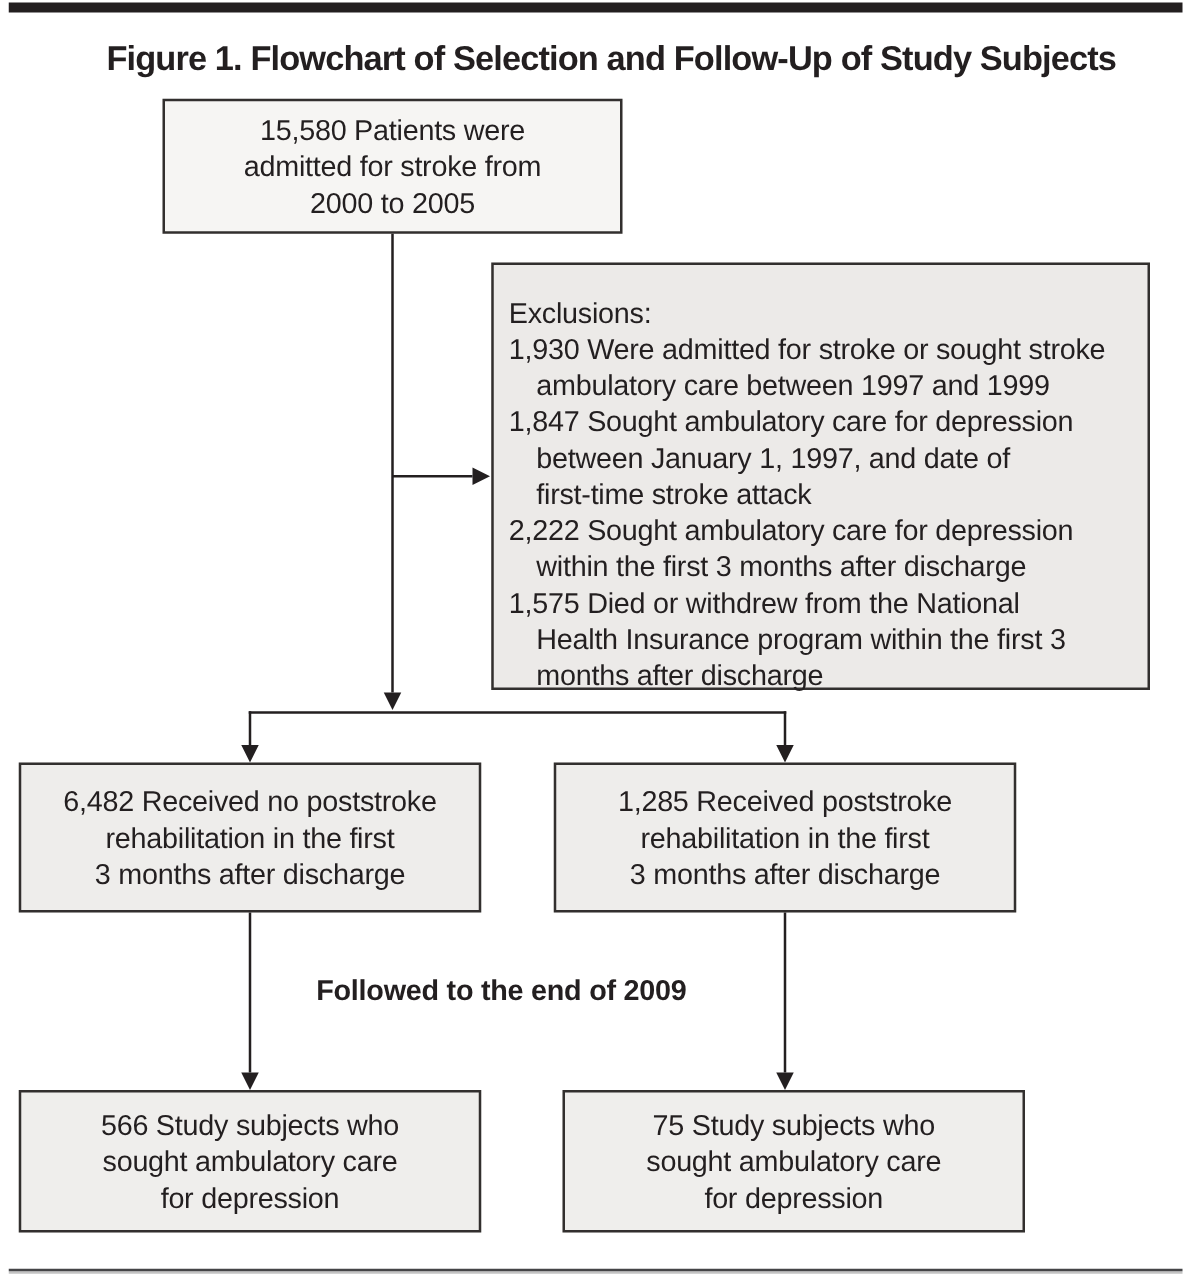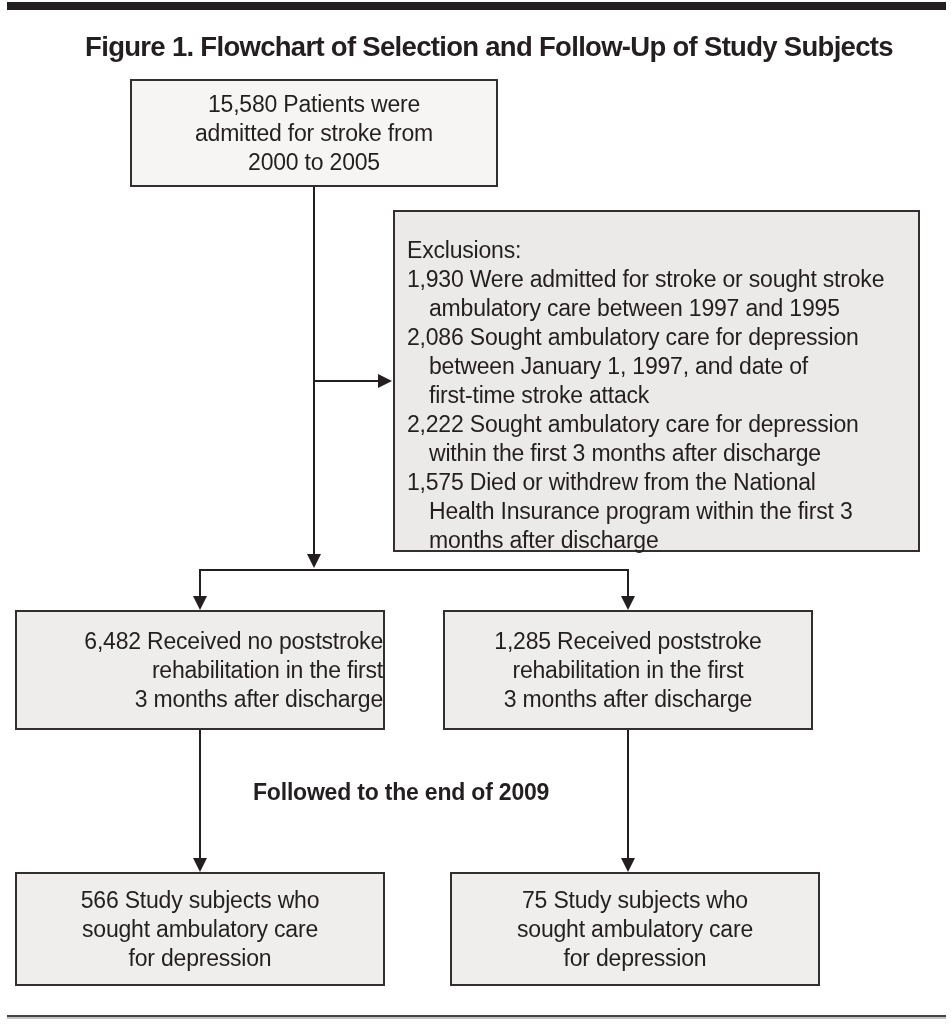--- a/index.html
+++ b/index.html
@@ -22,21 +22,21 @@
     display:flex; flex-direction:column; justify-content:center; align-items:center;
     text-align:center; font-size:23px; line-height:29px; letter-spacing:-0.2px;
   }
   .box-admitted{left:130px; top:79px; width:368px; height:108px; background:var(--fill-top,#f6f5f3);}
   .box-exclusions{
     left:393px; top:210px; width:527px; height:342px; background:var(--fill-excl,#eceae8);
     display:block; text-align:left; padding:24px 4px 0 12px; font-size:23px; line-height:29px;
   }
   .excl-line{white-space:nowrap;}
   .excl-line.cont{padding-left:22px;}
-  .box-no-rehab{left:15px;  top:610px; width:370px; height:120px; background:var(--fill-mid,#eeedeb);align-items:flex-end;}
+  .box-no-rehab{left:15px;  top:610px; width:370px; height:120px; background:var(--fill-mid,#eeedeb);}
   .box-rehab{   left:443px; top:610px; width:370px; height:120px; background:var(--fill-mid,#eeedeb);text-align:right;}
   .box-outcome-left{ left:15px;  top:872px; width:370px; height:114px; background:var(--fill-bottom,#efeeec);}
   .box-outcome-right{left:450px; top:872px; width:370px; height:114px; background:var(--fill-bottom,#efeeec);}
   .line{position:absolute; background:var(--line,#231f20);}
   .ah-down{
     position:absolute; width:0; height:0;
     border-left:7px solid transparent; border-right:7px solid transparent;
     border-top:14px solid var(--line,#231f20);
   }
   .ah-right{
@@ -67,22 +67,22 @@
 
   <div class="line" style="left:313px; top:187px; width:2px; height:367px;"></div>
   <div class="ah-down" style="left:307px; top:554px;"></div>
 
   <div class="line" style="left:314px; top:380px; width:64px; height:2px;"></div>
   <div class="ah-right" style="left:378px; top:374px;"></div>
 
   <div class="box box-exclusions">
     <div class="excl-line">Exclusions:</div>
     <div class="excl-line">1,930 Were admitted for stroke or sought stroke</div>
-    <div class="excl-line cont">ambulatory care between 1997 and 1995</div>
-    <div class="excl-line">2,086 Sought ambulatory care for depression</div>
+    <div class="excl-line cont">ambulatory care between 1997 and 1999</div>
+    <div class="excl-line">1,847 Sought ambulatory care for depression</div>
     <div class="excl-line cont">between January 1, 1997, and date of</div>
     <div class="excl-line cont">first-time stroke attack</div>
     <div class="excl-line">2,222 Sought ambulatory care for depression</div>
     <div class="excl-line cont">within the first 3 months after discharge</div>
     <div class="excl-line">1,575 Died or withdrew from the National</div>
     <div class="excl-line cont">Health Insurance program within the first 3</div>
     <div class="excl-line cont">months after discharge</div>
   </div>
 
   <div class="line" style="left:199px; top:569px; width:430px; height:2px;"></div>

